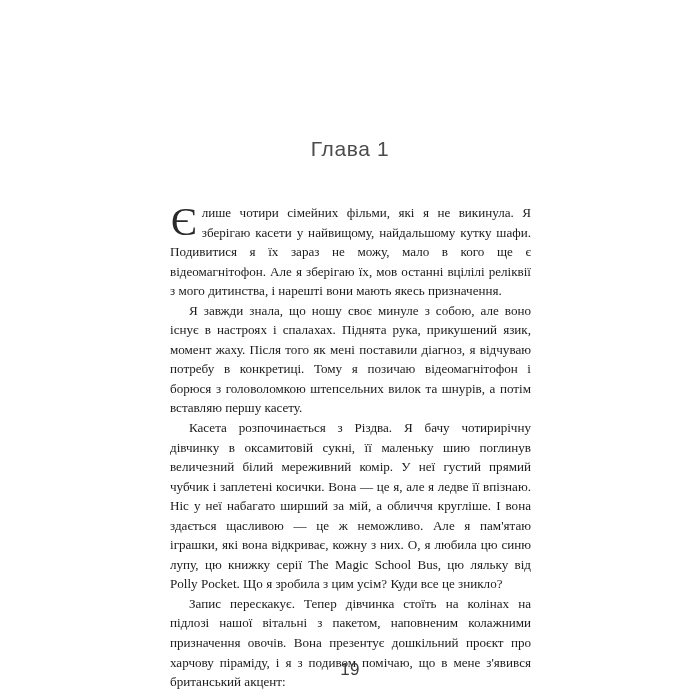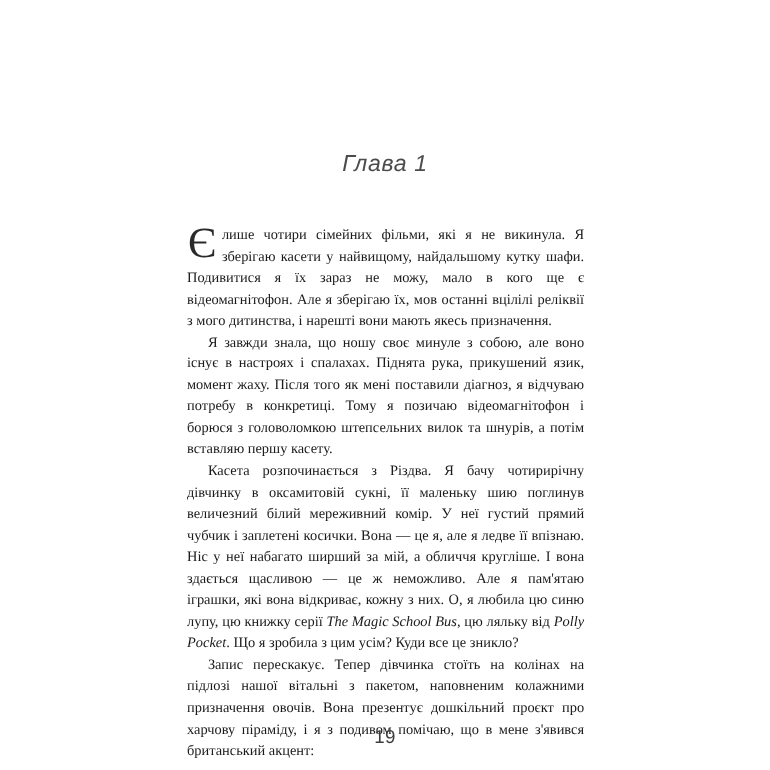--- a/index.html
+++ b/index.html
@@ -29,21 +29,20 @@
     top: 123px;
     left: 0;
     width: 700px;
     text-align: center;
     font-family: "Liberation Sans", "DejaVu Sans", sans-serif;
     font-size: 21px;
     font-weight: 400;
     letter-spacing: 0.6px;
     color: #4c4c4c;
     line-height: 1.1;
-    font-style: italic;
   }
 
   
   #text-block {
     position: absolute;
     top: 203px;
     left: 170px;
     width: 361px;
   }
 
@@ -69,21 +68,20 @@
     font-family: "Liberation Serif", "DejaVu Serif", serif;
     font-size: 39px;
     line-height: 34px;
     font-weight: 400;
     color: #2a2a2a;
     padding: 2px 5px 0 1px;
     margin-top: 0px;
   }
 
   .it {
-    font-style: italic;
   }
 
   
   #page-number {
     position: absolute;
     top: 660px;
     left: 0;
     width: 700px;
     text-align: center;
     font-family: "Liberation Sans", "DejaVu Sans", sans-serif;

